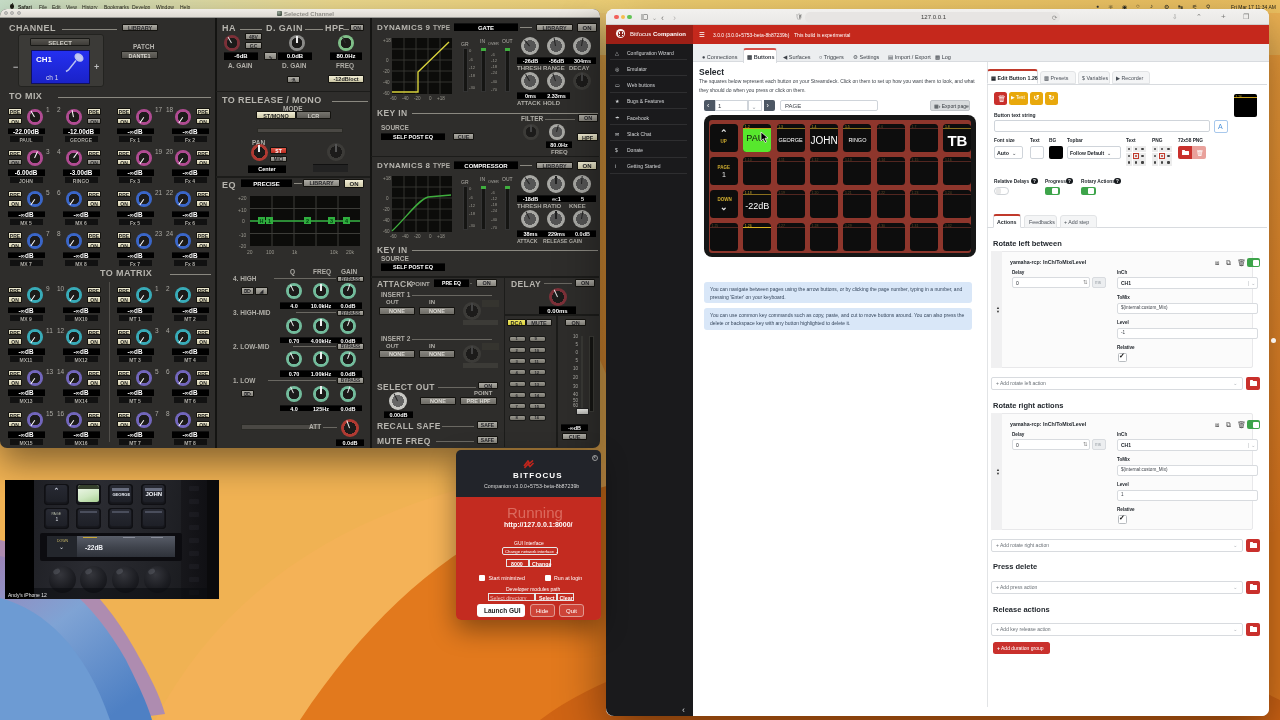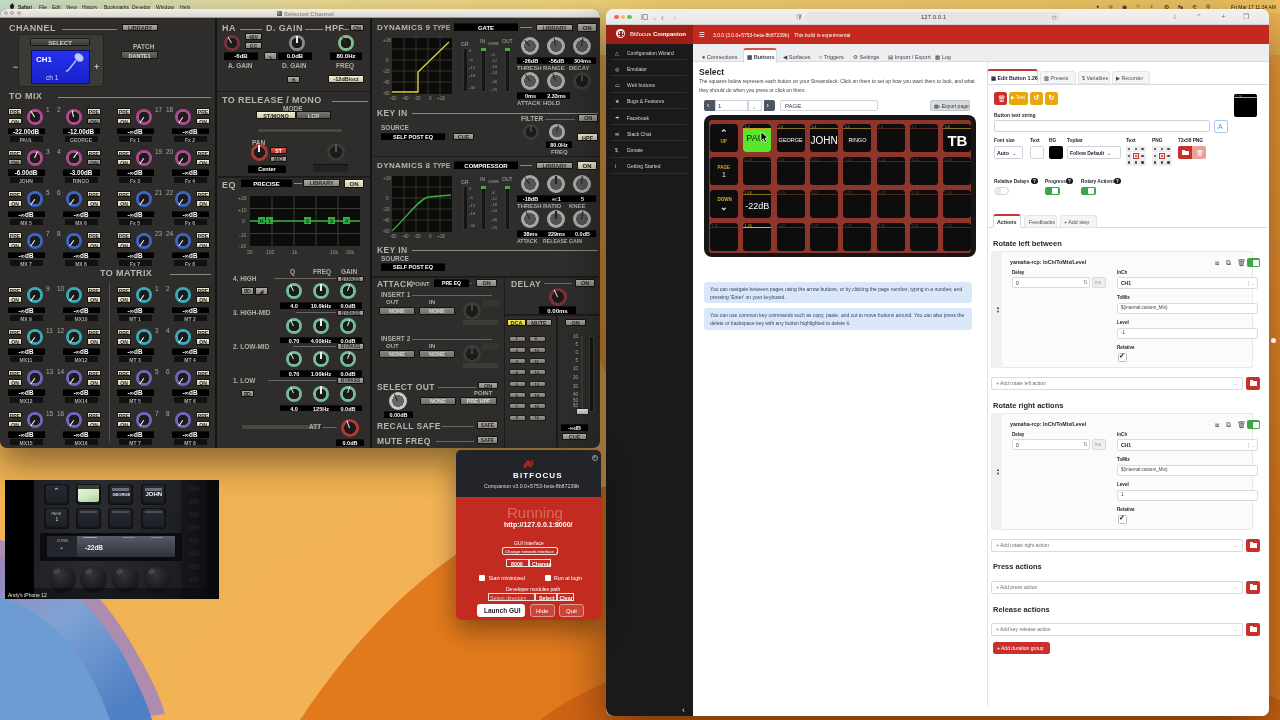--- a/index.html
+++ b/index.html
@@ -1140,21 +1140,21 @@
     <div class="t" style="left:515px;top:483px;font-size:4.6px;color:#3e434a;">1</div>
     <div class="t" style="left:511px;top:497.5px;font-size:4.6px;font-weight:bold;color:#23282e;">Relative</div>
     <div class="" style="left:512px;top:505.5px;width:9px;height:9px;background:#fff;border:1px solid #b8bcc0;border-radius:1.5px;"></div>
     <div class="t" style="left:513px;top:505px;font-size:7px;color:#111;font-weight:bold;">✓</div>
     <div class="" style="left:385px;top:530px;width:252px;height:12.5px;background:#fff;border:1px solid #d8dbdf;border-radius:2px;"></div>
     <div class="t" style="left:390px;top:533px;font-size:5px;color:#6a7076;">+ Add rotate right action</div>
     <div class="t" style="left:627px;top:533px;font-size:5.5px;color:#b8bcc0;">⌄</div>
     <div class="" style="left:640px;top:530px;width:13.5px;height:12.5px;background:#c9302c;border-radius:2px;"></div>
     <div class="" style="left:643.5px;top:534.4000000000001px;width:7px;height:4.8px;background:#fff;border-radius:0.5px;"></div>
     <div class="" style="left:643.5px;top:533.2px;width:3.2px;height:1.6px;background:#fff;border-radius:0.5px 0.5px 0 0;"></div>
-    <div class="t" style="left:387px;top:553px;font-size:7.5px;font-weight:bold;color:#23282e;">Press actions</div>
+    <div class="t" style="left:387px;top:553px;font-size:7.5px;font-weight:bold;color:#23282e;">Press delete</div>
     <div class="" style="left:385px;top:572px;width:252px;height:12.5px;background:#fff;border:1px solid #d8dbdf;border-radius:2px;"></div>
     <div class="t" style="left:390px;top:575px;font-size:5px;color:#6a7076;">+ Add press action</div>
     <div class="t" style="left:627px;top:575px;font-size:5.5px;color:#b8bcc0;">⌄</div>
     <div class="" style="left:640px;top:572px;width:13.5px;height:12.5px;background:#c9302c;border-radius:2px;"></div>
     <div class="" style="left:643.5px;top:576.4000000000001px;width:7px;height:4.8px;background:#fff;border-radius:0.5px;"></div>
     <div class="" style="left:643.5px;top:575.2px;width:3.2px;height:1.6px;background:#fff;border-radius:0.5px 0.5px 0 0;"></div>
     <div class="t" style="left:387px;top:595.5px;font-size:7.5px;font-weight:bold;color:#23282e;">Release actions</div>
     <div class="" style="left:385px;top:614px;width:252px;height:12.5px;background:#fff;border:1px solid #d8dbdf;border-radius:2px;"></div>
     <div class="t" style="left:390px;top:617px;font-size:5px;color:#6a7076;">+ Add key release action</div>
     <div class="t" style="left:627px;top:617px;font-size:5.5px;color:#b8bcc0;">⌄</div>

